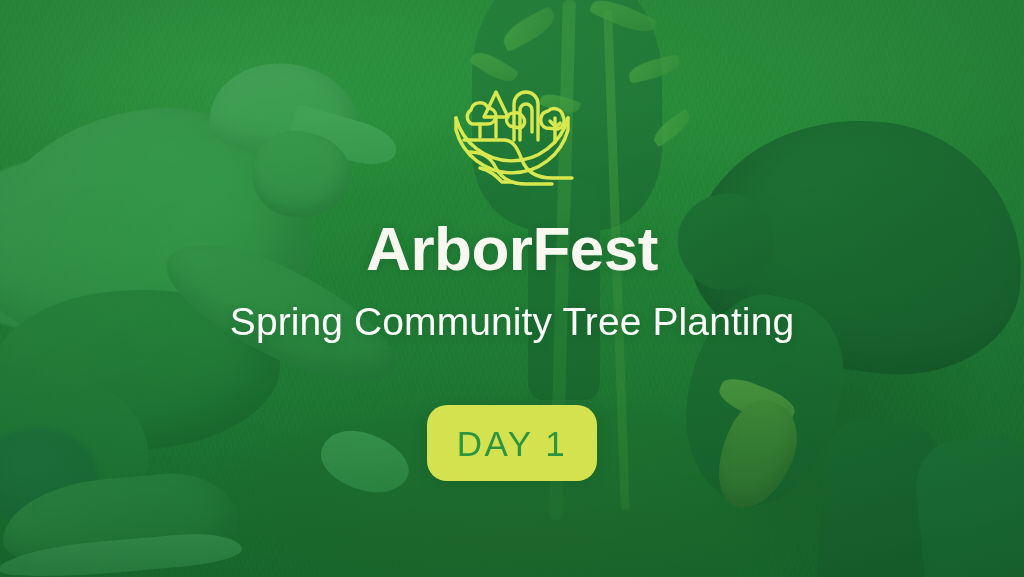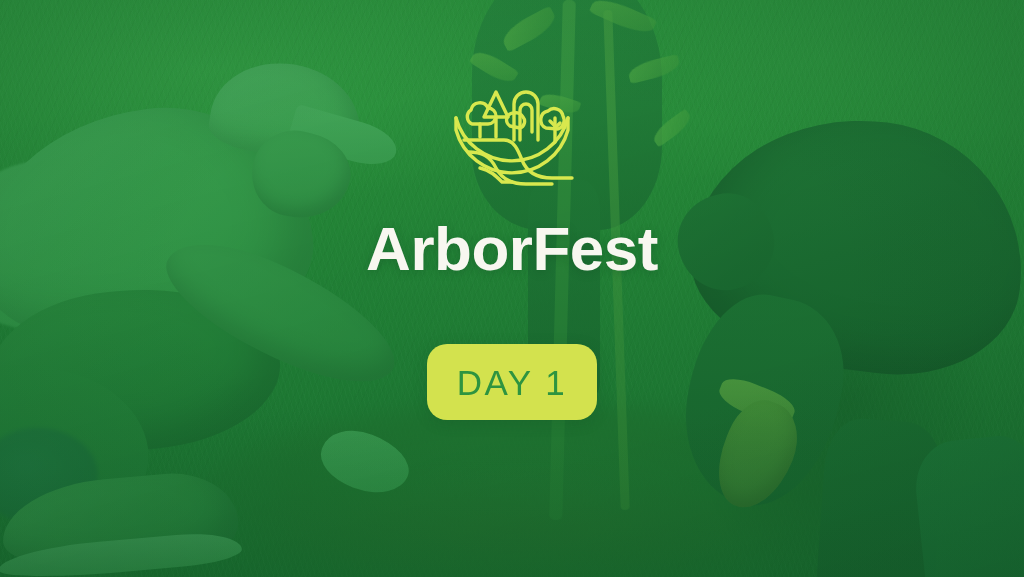--- a/index.html
+++ b/index.html
@@ -352,19 +352,20 @@
         <path d="M105 42 L100 37 M105 44 L110 39"></path>
 
         <path d="M14 56 L54 56 c10 0 14 10 18 20 c5 13 16 18 30 18 l20 0"></path>
         <path d="M18 68 c14 0 22 4 28 16 c6 12 16 16 30 16 l26 0"></path>
         <path d="M30 84 c10 2 16 8 22 14 l10 0"></path>
       </svg>
     </div>
 
     <h1 class="title">ArborFest</h1>
 
+    <p class="subtitle">Spring Community Tree Planting</p>
 
     <div class="badge">
       <span class="badge-text">DAY 1</span>
     </div>
 
   </div>
 </div>
 
 </body></html>

